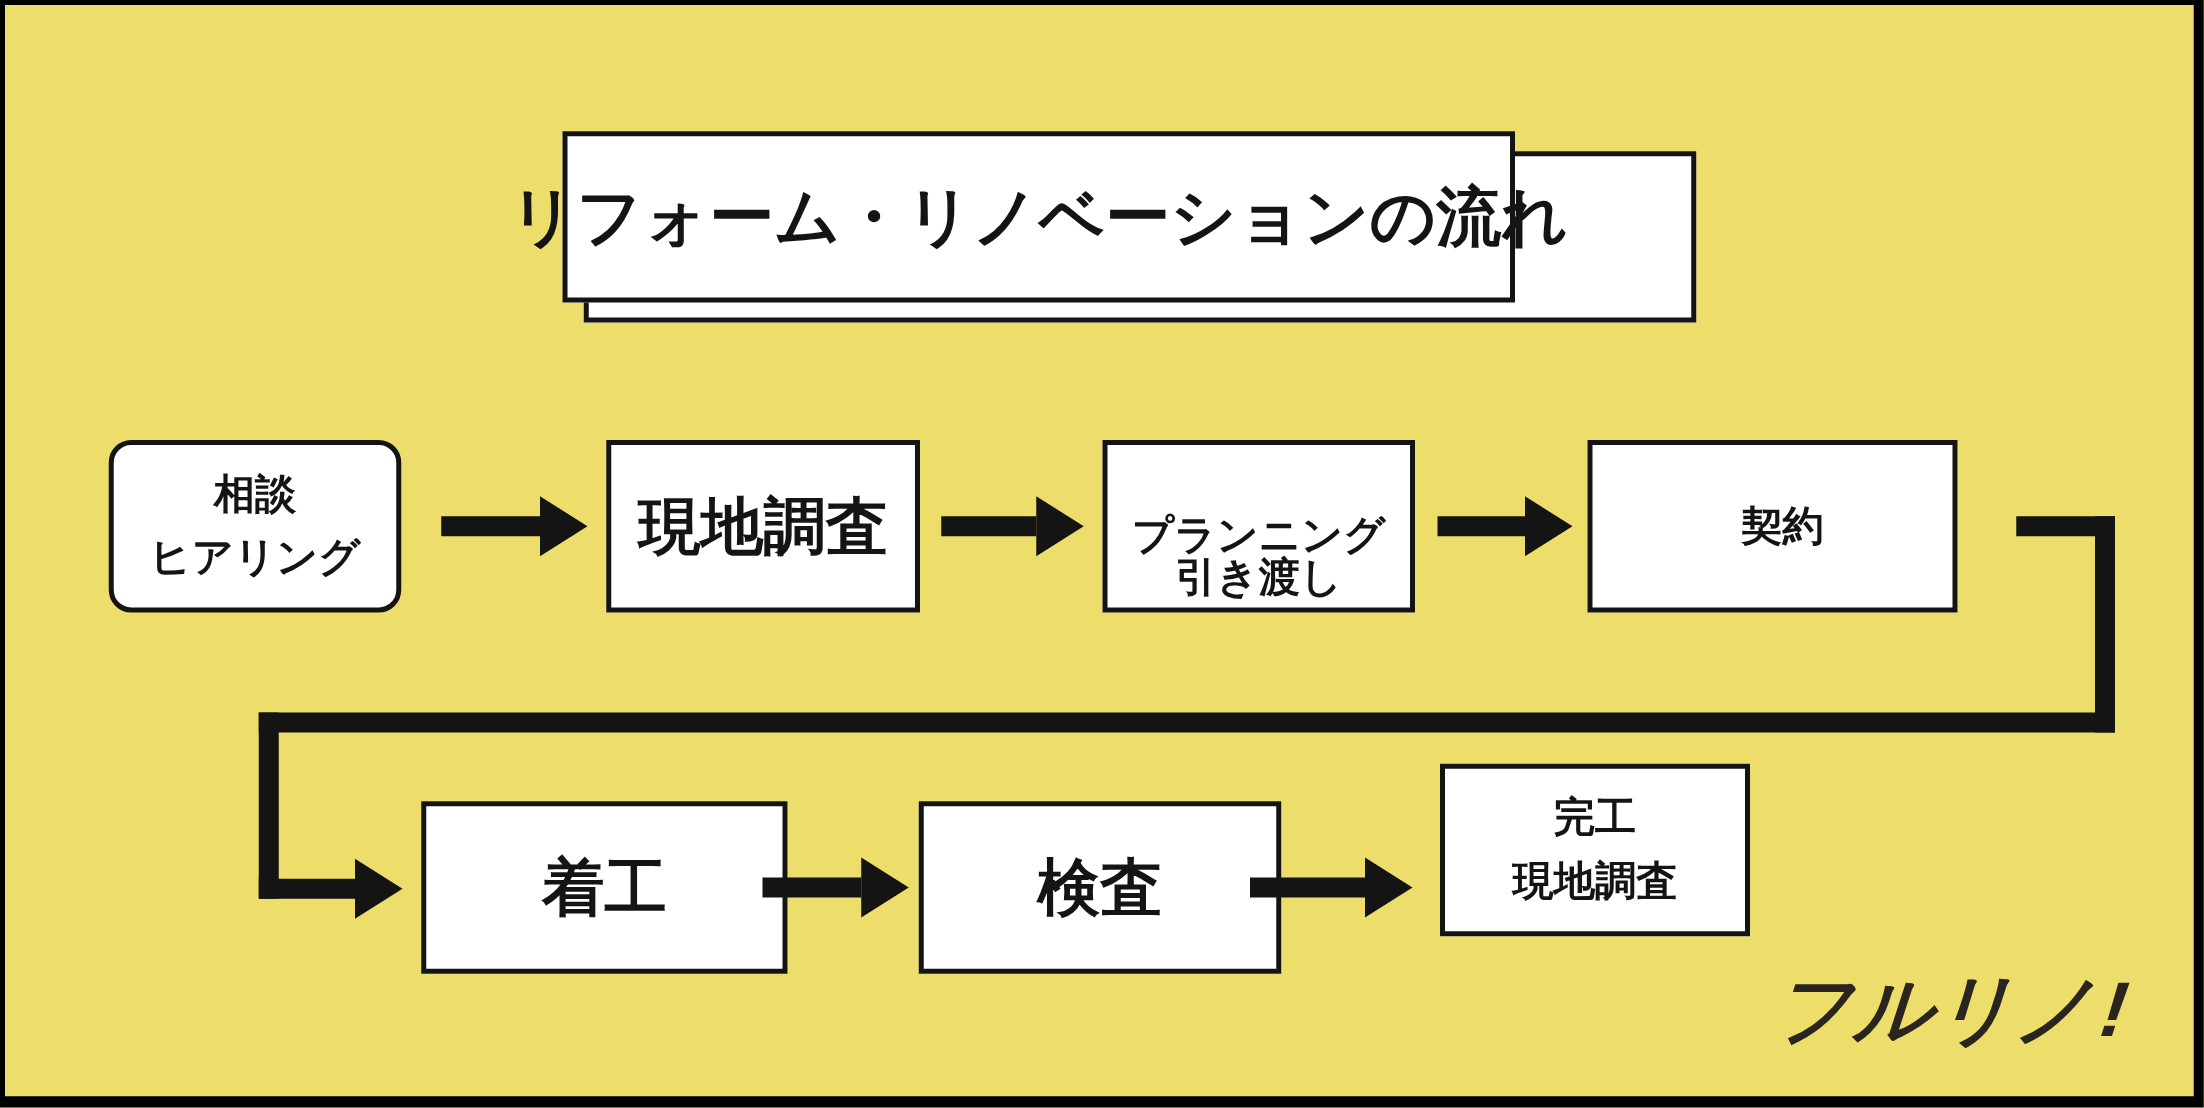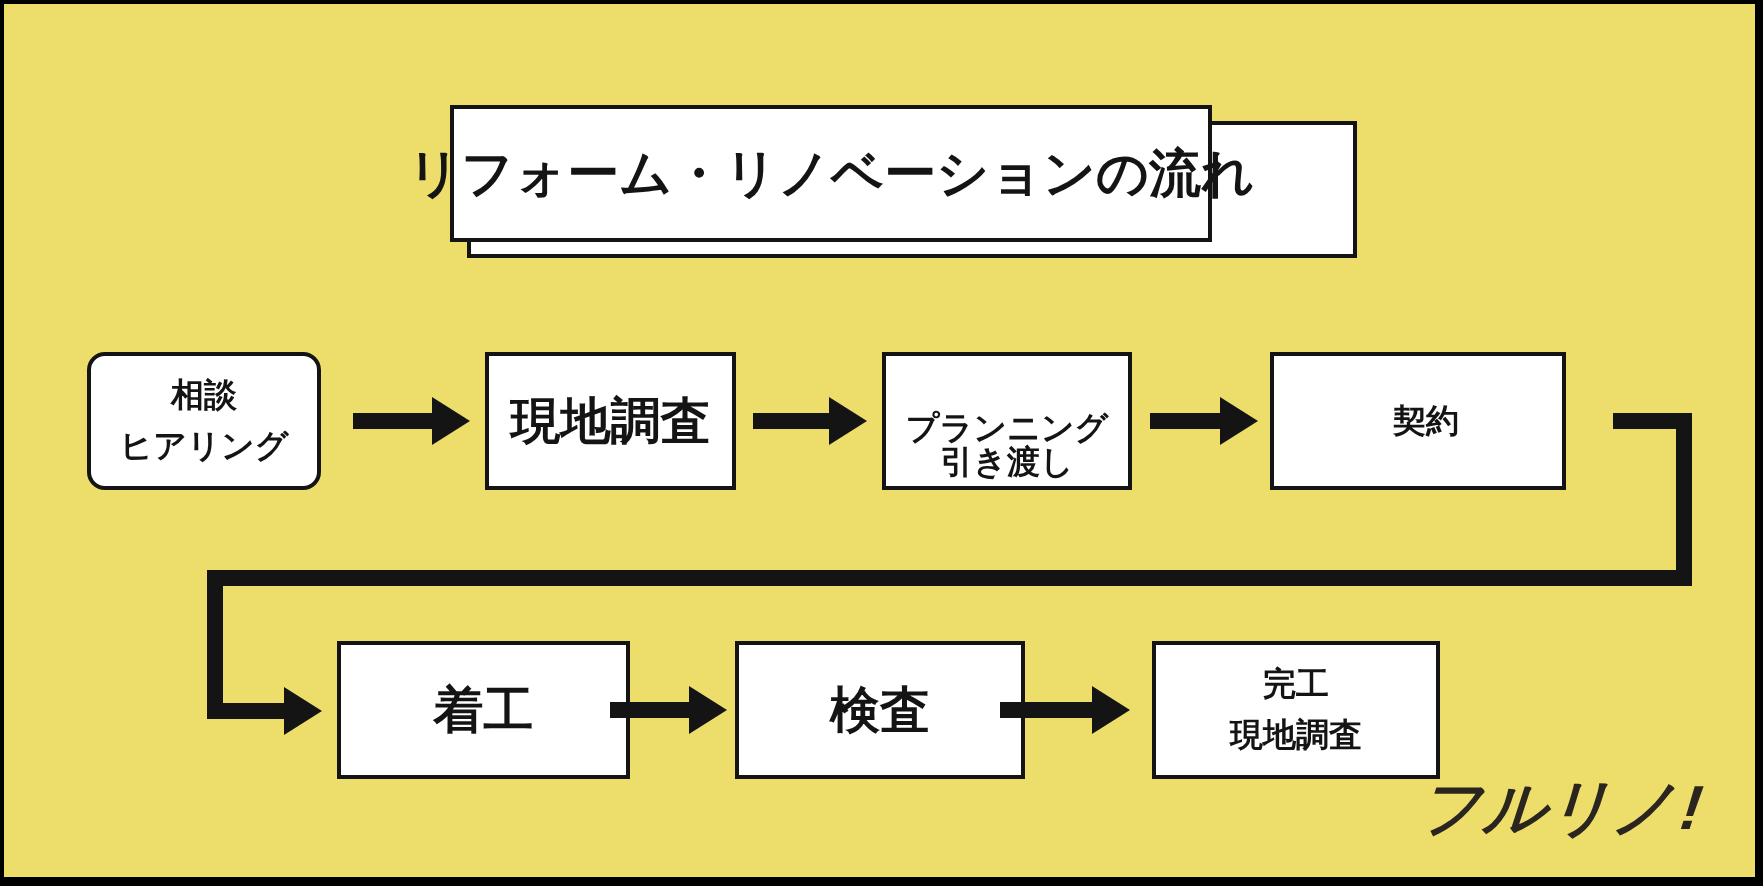--- a/index.html
+++ b/index.html
@@ -37,21 +37,21 @@
     padding:6px 4px;text-align:center;
   }
   .step .line{font-size:33px;font-weight:800;line-height:1.05;white-space:nowrap;}
   .step .line.big{font-size:50px;font-weight:800;}
   .s1{left:87px;  top:352px;width:234px;border-radius:18px;}
   .s2{left:485px; top:352px;width:251px;justify-content:center;}
   .s3{left:882px; top:352px;width:250px;justify-content:flex-end;}
   .s4{left:1270px;top:352px;width:296px;padding-left:20px;}
   .s5{left:337px; top:641px;width:293px;justify-content:center;}
   .s6{left:735px; top:641px;width:290px;justify-content:center;}
-  .s7{left:1152px;top:641px;width:288px;}
+  .s7{left:1152px;top:611px;width:248px;}
   
   .arrow{
     position:absolute;height:48px;display:flex;align-items:center;
   }
   .arrow .shaft{flex:1;height:16px;background:#141414;}
   .arrow .head{
     width:0;height:0;
     border-top:24px solid transparent;
     border-bottom:24px solid transparent;
     border-left:38px solid #141414;

